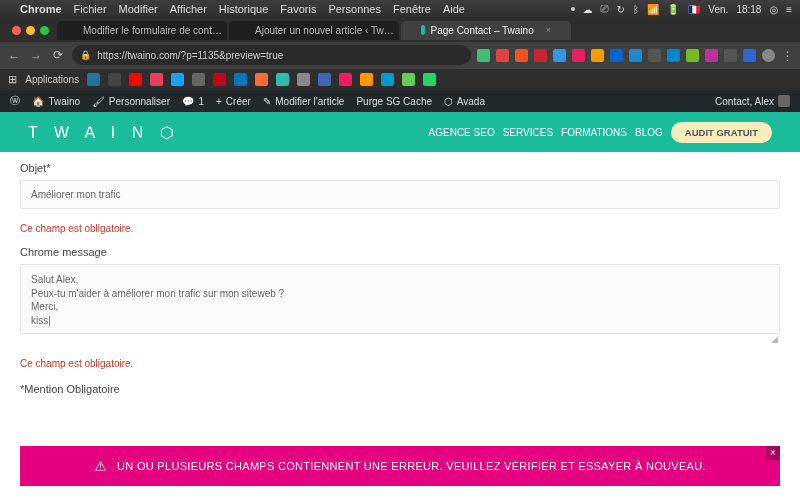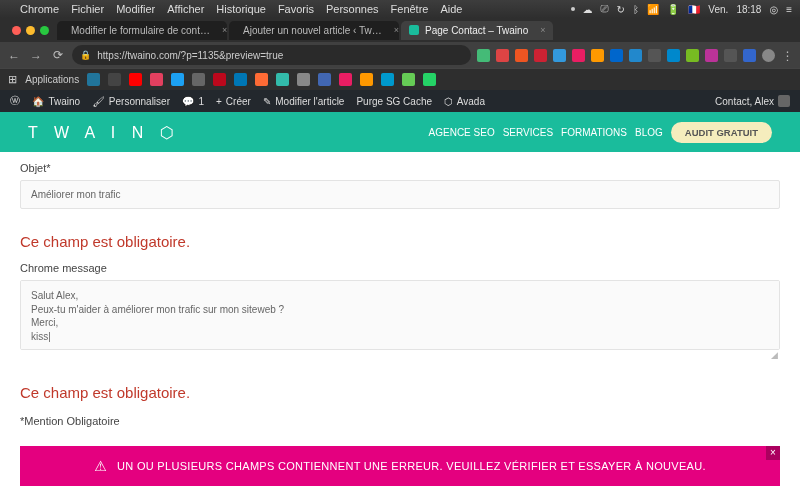--- a/index.html
+++ b/index.html
@@ -7,21 +7,21 @@
   .mac-menubar { background: linear-gradient(#3d3d3d,#2e2e2e); color: #ddd; height: 18px; display: flex; align-items: center; padding: 0 8px; font-size: 11px; gap: 12px; }
   .mac-menubar .apple { font-size: 12px; }
   .mac-menubar .right { margin-left: auto; display: flex; gap: 8px; align-items: center; }
   .mac-menubar .right span { font-size: 10px; }
   .right .dot{width:4px;height:4px;border-radius:50%;background:#ccc;display:inline-block}
   .chrome-top { background: #2e2e2e; }
   .tabs { display: flex; align-items: center; height: 24px; padding-left: 6px; gap:2px;}
   .win-btns { display: flex; gap: 5px; padding: 0 6px; }
   .win-btns div { width: 9px; height: 9px; border-radius: 50%; }
   .win-close{background:#ff5f57}.win-min{background:#febc2e}.win-max{background:#28c840}
-  .tab { background: #1f1f1f; color: #bbb; font-size: 10px; padding: 4px 8px; border-radius: 5px 5px 0 0; display: flex; align-items: center; gap:6px; max-width: 170px; white-space: nowrap; overflow: hidden; }
+  .tab { background: #1f1f1f; color: #bbb; font-size: 10px; padding: 4px 20px; border-radius: 5px 5px 0 0; display: flex; align-items: center; gap:6px; max-width: 170px; white-space: nowrap; overflow: hidden; }
   .tab.active { background: #404040; color: #eee; }
   .tab .favicon{width:10px;height:10px;background:#5b8;border-radius:2px;display:inline-block}
   .tab .x{margin-left:6px;color:#888;font-size:9px}
   .addr-row { display:flex; align-items:center; background:#404040; height:26px; padding:0 6px; gap:6px;}
   .nav-btn{color:#bbb;width:16px;text-align:center;font-size:12px;cursor:default}
   .url-bar{flex:1;background:#2a2a2a;border-radius:12px;height:20px;display:flex;align-items:center;padding:0 8px;color:#ccc;font-size:10px;gap:6px}
   .url-bar .lock{color:#9a9;font-size:9px}
   .ext-icons{display:flex;gap:6px;align-items:center}
   .ext-icons span{width:13px;height:13px;border-radius:2px;display:inline-block}
   .bookmark-bar{background:#2e2e2e;height:22px;display:flex;align-items:center;padding:0 8px;gap:8px;border-top:1px solid #444}
@@ -34,33 +34,33 @@
   .page{background:#fff;height:calc(500px - 18px - 24px - 26px - 22px - 22px);overflow:hidden;position:relative}
   .site-head{background:#1abc9c;height:40px;display:flex;align-items:center;padding:0 28px;color:#fff}
   .logo{letter-spacing:6px;font-size:16px;font-weight:300}
   .site-nav{margin-left:auto;display:flex;gap:8px;align-items:center;font-size:10px}
   .site-nav a{color:#fff}
   .audit-btn{background:#f5edbd;color:#555;border-radius:14px;padding:5px 14px;font-size:9.5px;font-weight:600}
   .form-area{padding:4px 20px 0 20px;font-size:11px;color:#333}
   .label{color:#444;margin:6px 0 3px 0;font-size:11px}
   .field{border:1px solid #e3e3e3;border-radius:2px;padding:8px 10px;font-size:10px;color:#666;background:#fafafa;width:100%;margin-top:3px;resize:none;font-family:inherit}
   textarea.field{height:70px;line-height:1.35}
-  .err{color:#c0392b;font-size:15px;margin-top:24px}
+  .err{color:#c0392b;font-size:10px;margin-top:14px}
   .submit{background:#fbe5c1;color:#fff;border:none;border-radius:18px;padding:7px 18px;font-size:10px;margin-top:10px;font-weight:600;letter-spacing:0.5px}
   .alert-banner{position:absolute;left:20px;right:20px;bottom:14px;background:#e4007f;color:#fff;height:40px;display:flex;align-items:center;justify-content:center;font-size:11px;font-weight:500;letter-spacing:0.3px}
   .alert-banner .warn{margin-right:10px;font-size:14px}
   .alert-banner .close{position:absolute;right:0;top:0;background:rgba(0,0,0,.25);width:14px;height:14px;font-size:10px;line-height:14px;text-align:center}
   .ta-handle{display:flex;justify-content:flex-end;color:#bbb;font-size:9px;padding-right:2px;margin-top:-2px}
 </style>
 </head>
 <body>
 
 <div class="mac-menubar">
   <span class="apple"></span>
-  <span style="font-weight:400">Chrome</span>
+  <span style="font-weight:700">Chrome</span>
   <span>Fichier</span>
   <span>Modifier</span>
   <span>Afficher</span>
   <span>Historique</span>
   <span>Favoris</span>
   <span>Personnes</span>
   <span>Fenêtre</span>
   <span>Aide</span>
   <div class="right">
     <span class="dot"></span>

